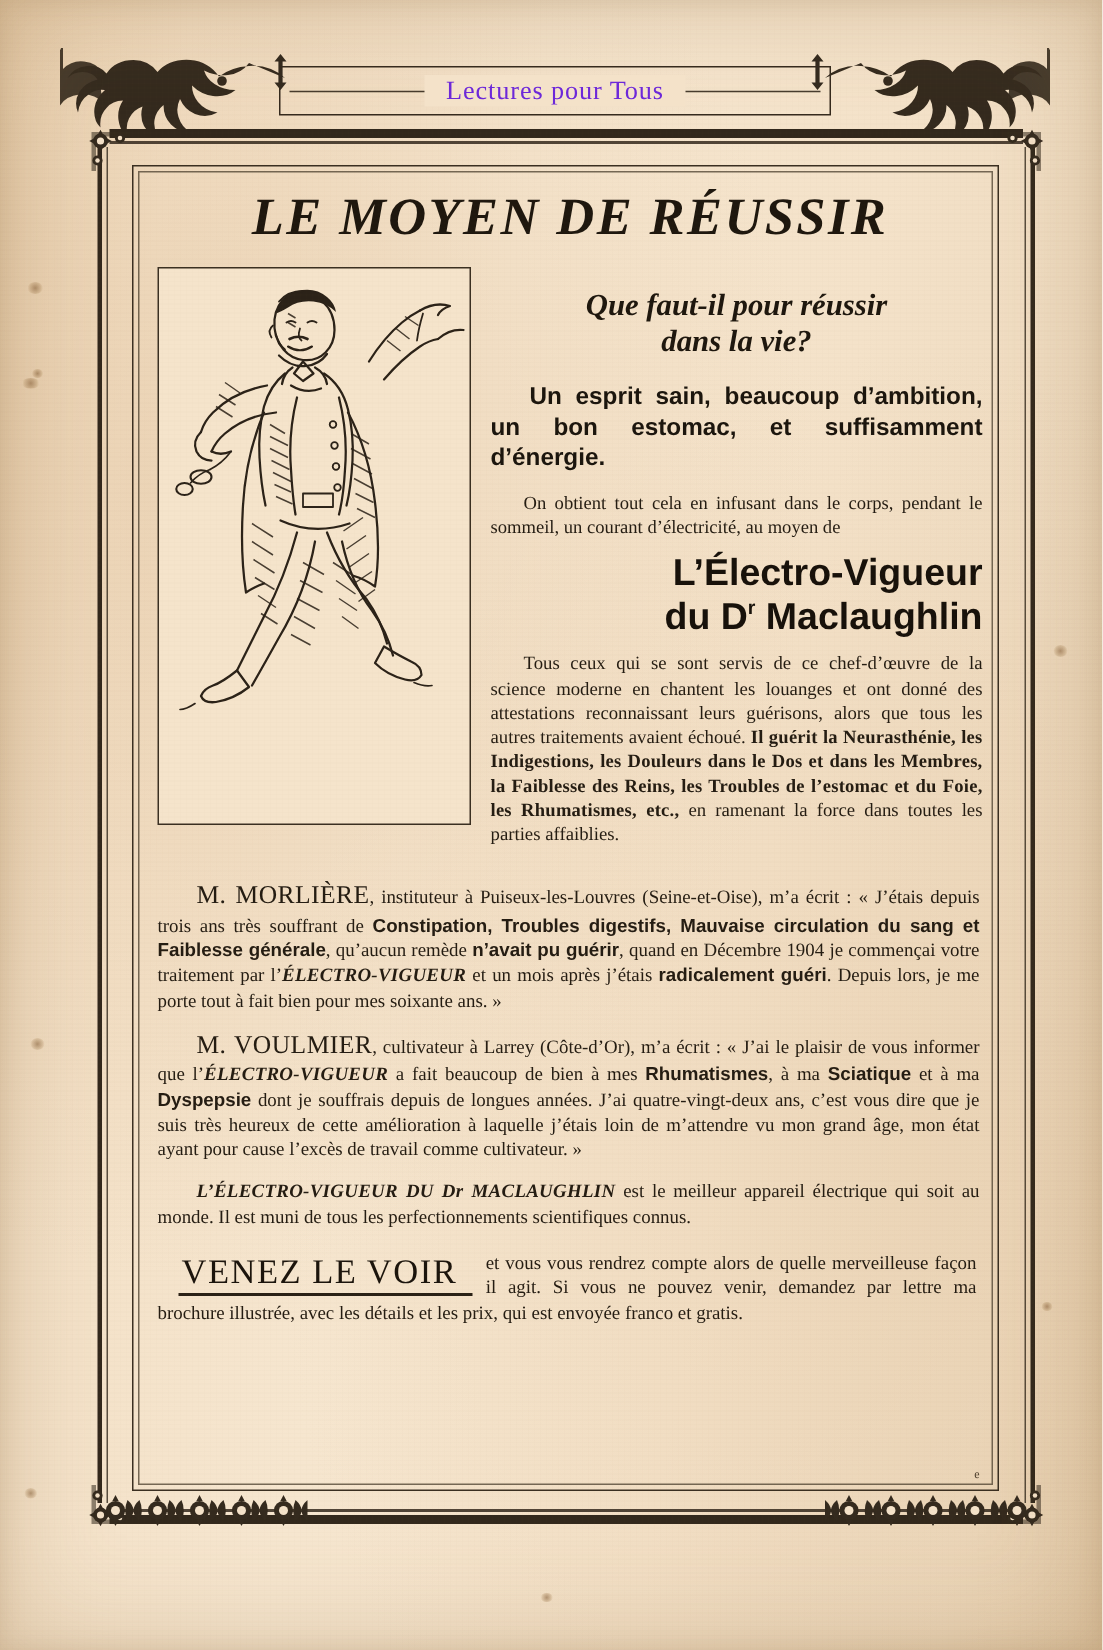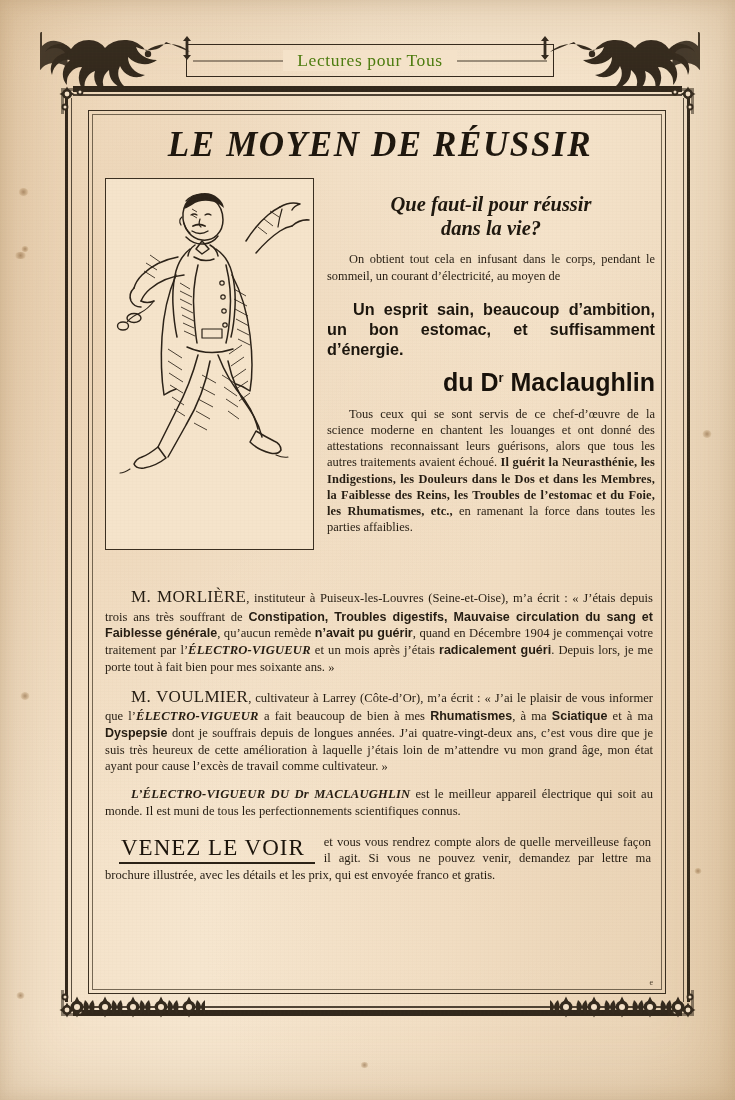--- a/index.html
+++ b/index.html
@@ -74,21 +74,21 @@
     width: 368px; height: 33px;
     display: flex; align-items: center; justify-content: center;
     z-index: 3;
   }
   #header-title {
     background: #f4e2c9;
     padding: 0 14px;
     font-family: "Liberation Serif", serif;
     font-size: 17.5px;
     letter-spacing: .6px;
-    color: #4d7c0f;
+    color: #6d28d9;
     white-space: nowrap;
   }
   .header-wing { position: absolute; top: 2px; }
   .header-wing.left  { left: 0px; }
   .header-wing.right { right: 0px; }
   
   .finial { position: absolute; top: 6px; z-index: 2; }
   .finial.left  { left: 140px; }
   .finial.right { left: 498px; }
 
@@ -548,25 +548,26 @@
               </g>
             </svg>
           </div>
 
           <div id="rightcol">
             <div id="sub-question">
               <span>Que faut-il pour réussir</span><br>
               <span>dans la vie?</span>
             </div>
 
+            <p id="sub-answer">Un esprit sain, beaucoup d’ambition, un bon estomac, et suffisamment d’énergie.</p>
+
             <p id="lead-in">On obtient tout cela en infusant dans le corps, pendant le sommeil, un courant d’électricité, au moyen de</p>
 
-            <p id="sub-answer">Un esprit sain, beaucoup d’ambition, un bon estomac, et suffisamment d’énergie.</p>
-
             <div id="product-name">
+              <span class="l1">L’Électro-Vigueur</span>
               <span class="l2"><span>du D</span><sup>r</sup><span> Maclaughlin</span></span>
             </div>
 
             <p id="body-claim"><span>Tous ceux qui se sont servis de ce chef-d’œuvre de la science moderne en chantent les louanges et ont donné des attestations reconnaissant leurs guérisons, alors que tous les autres traitements avaient échoué. </span><b>Il guérit la Neurasthénie, les Indigestions, les Douleurs dans le Dos et dans les Membres, la Faiblesse des Reins, les Troubles de l’estomac et du Foie, les Rhumatismes, etc.,</b><span> en ramenant la force dans toutes les parties affaiblies.</span></p>
           </div>
         </div>
 
         <p class="para"><span class="sc">M. MORLIÈRE</span><span>, instituteur à Puiseux-les-Louvres (Seine-et-Oise), m’a écrit : </span><span>« J’étais depuis trois ans très souffrant de </span><b>Constipation, Troubles digestifs, Mauvaise circulation du sang et Faiblesse générale</b><span>, qu’aucun remède </span><b>n’avait pu guérir</b><span>, quand en Décembre 1904 je commençai votre traitement par l’</span><span class="prod">ÉLECTRO-VIGUEUR</span><span> et un mois après j’étais </span><b>radicalement guéri</b><span>. Depuis lors, je me porte tout à fait bien pour mes soixante ans. »</span></p>
 
         <p class="para"><span class="sc">M. VOULMIER</span><span>, cultivateur à Larrey (Côte-d’Or), m’a écrit : </span><span>« J’ai le plaisir de vous informer que l’</span><span class="prod">ÉLECTRO-VIGUEUR</span><span> a fait beaucoup de bien à mes </span><b>Rhumatismes</b><span>, à ma </span><b>Sciatique</b><span> et à ma </span><b>Dyspepsie</b><span> dont je souffrais depuis de longues années. J’ai quatre-vingt-deux ans, c’est vous dire que je suis très heureux de cette amélioration à laquelle j’étais loin de m’attendre vu mon grand âge, mon état ayant pour cause l’excès de travail comme cultivateur. »</span></p>

